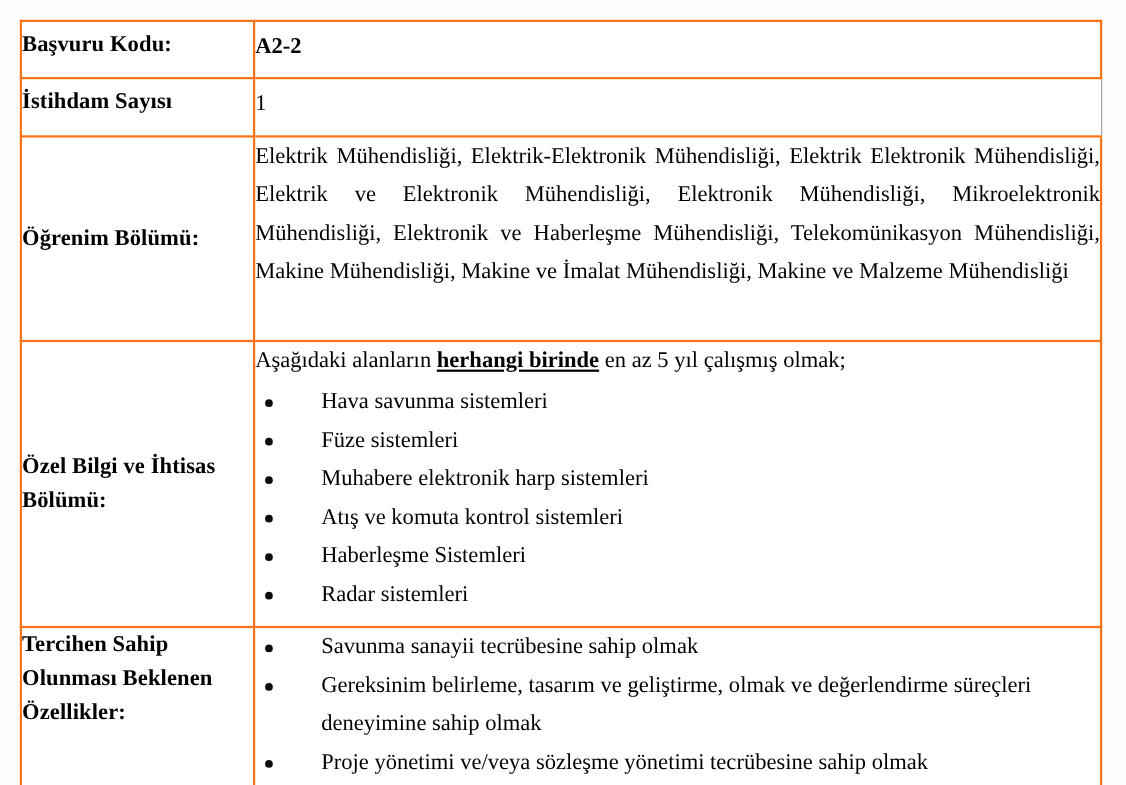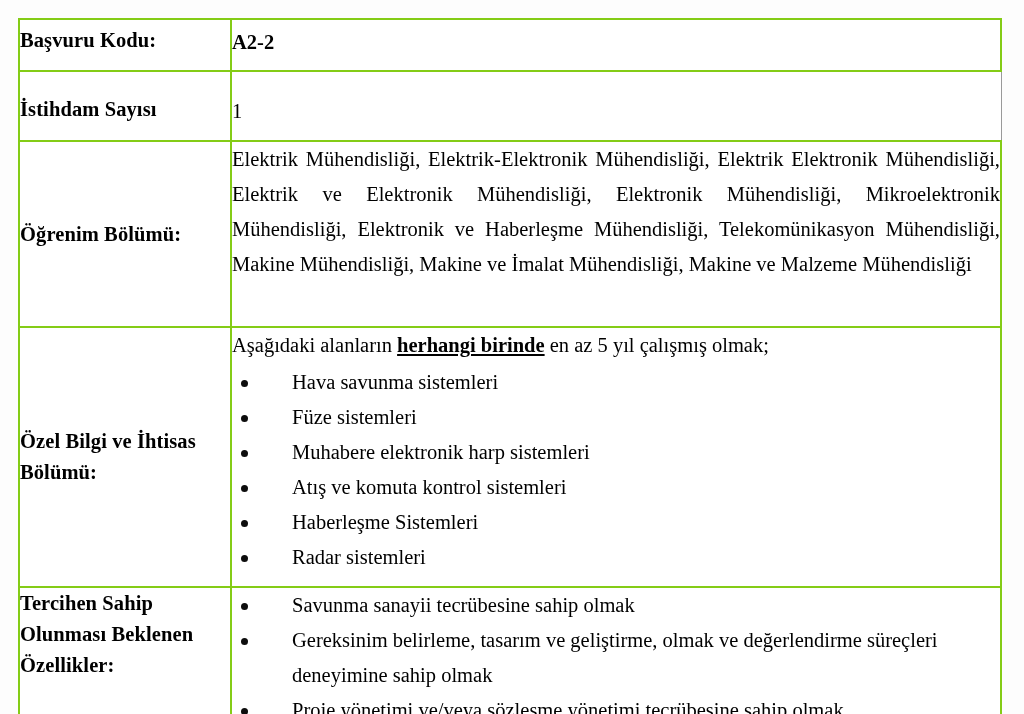--- a/index.html
+++ b/index.html
@@ -26,21 +26,21 @@
   
   .doc-table {
     position: absolute;
     left: 18px;
     top: 18px;
     width: 984px;
     border-collapse: collapse;
     table-layout: fixed;
   }
   .doc-table td {
-    border: 2px solid #84cc16;
+    border: 2px solid #f97316;
     padding: 0;
     vertical-align: top;
     background: #ffffff;
     font-family: Liberation Serif, serif;
   }
 
   .col-label { width: 212px; }
   .col-value { width: 770px; }
 
   
@@ -68,21 +68,21 @@
   }
 
   
   .r-code   td { height: 40px; }
   .r-count  td { height: 41px; }
   .r-edu    td { height: 184px; }
   .r-ozel   td { height: 258px; }
   .r-terc   td { height: 148px; }
 
   .r-code .label-cell, .r-code .value-cell { padding-top: 5px; padding-bottom: 5px; }
-  .r-count .label-cell, .r-count .value-cell { padding-top: 22px; padding-bottom: 5px; }
+  .r-count .label-cell, .r-count .value-cell { padding-top: 5px; padding-bottom: 5px; }
 
   
   .r-count .value-cell {
     border-right: 1px solid #9a9a9a;
   }
 
   
   .intro {
     margin: 0 0 2px 0;
     line-height: 35px;

